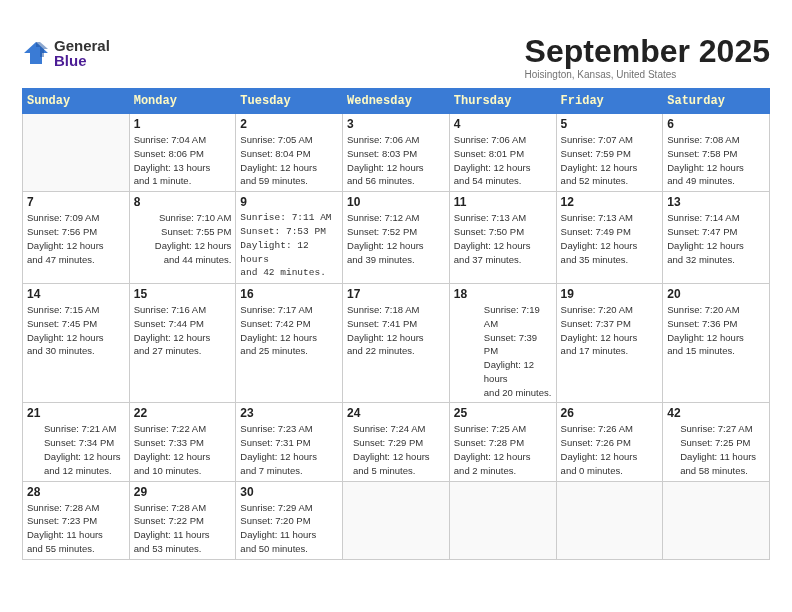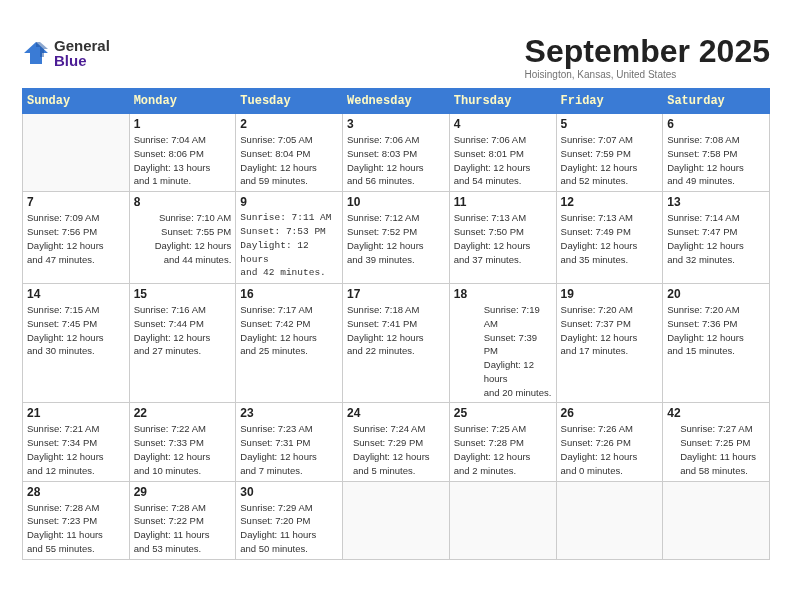--- a/index.html
+++ b/index.html
@@ -280,21 +280,21 @@
             <span class="day-num">20</span>
             <div class="day-info" style="white-space: pre-line;">Sunrise: 7:20 AM
 Sunset: 7:36 PM
 Daylight: 12 hours
 and 15 minutes.</div>
           </td>
         </tr>
         <tr>
           <td>
             <span class="day-num">21</span>
-            <div class="day-info" style="white-space: pre-line;">Sunrise: 7:21 AM
+            <div class="day-info" style="white-space: pre-line; margin-left: 17px;">Sunrise: 7:21 AM
 Sunset: 7:34 PM
 Daylight: 12 hours
 and 12 minutes.</div>
           </td>
           <td>
             <span class="day-num">22</span>
             <div class="day-info" style="white-space: pre-line;">Sunrise: 7:22 AM
 Sunset: 7:33 PM
 Daylight: 12 hours
 and 10 minutes.</div>

